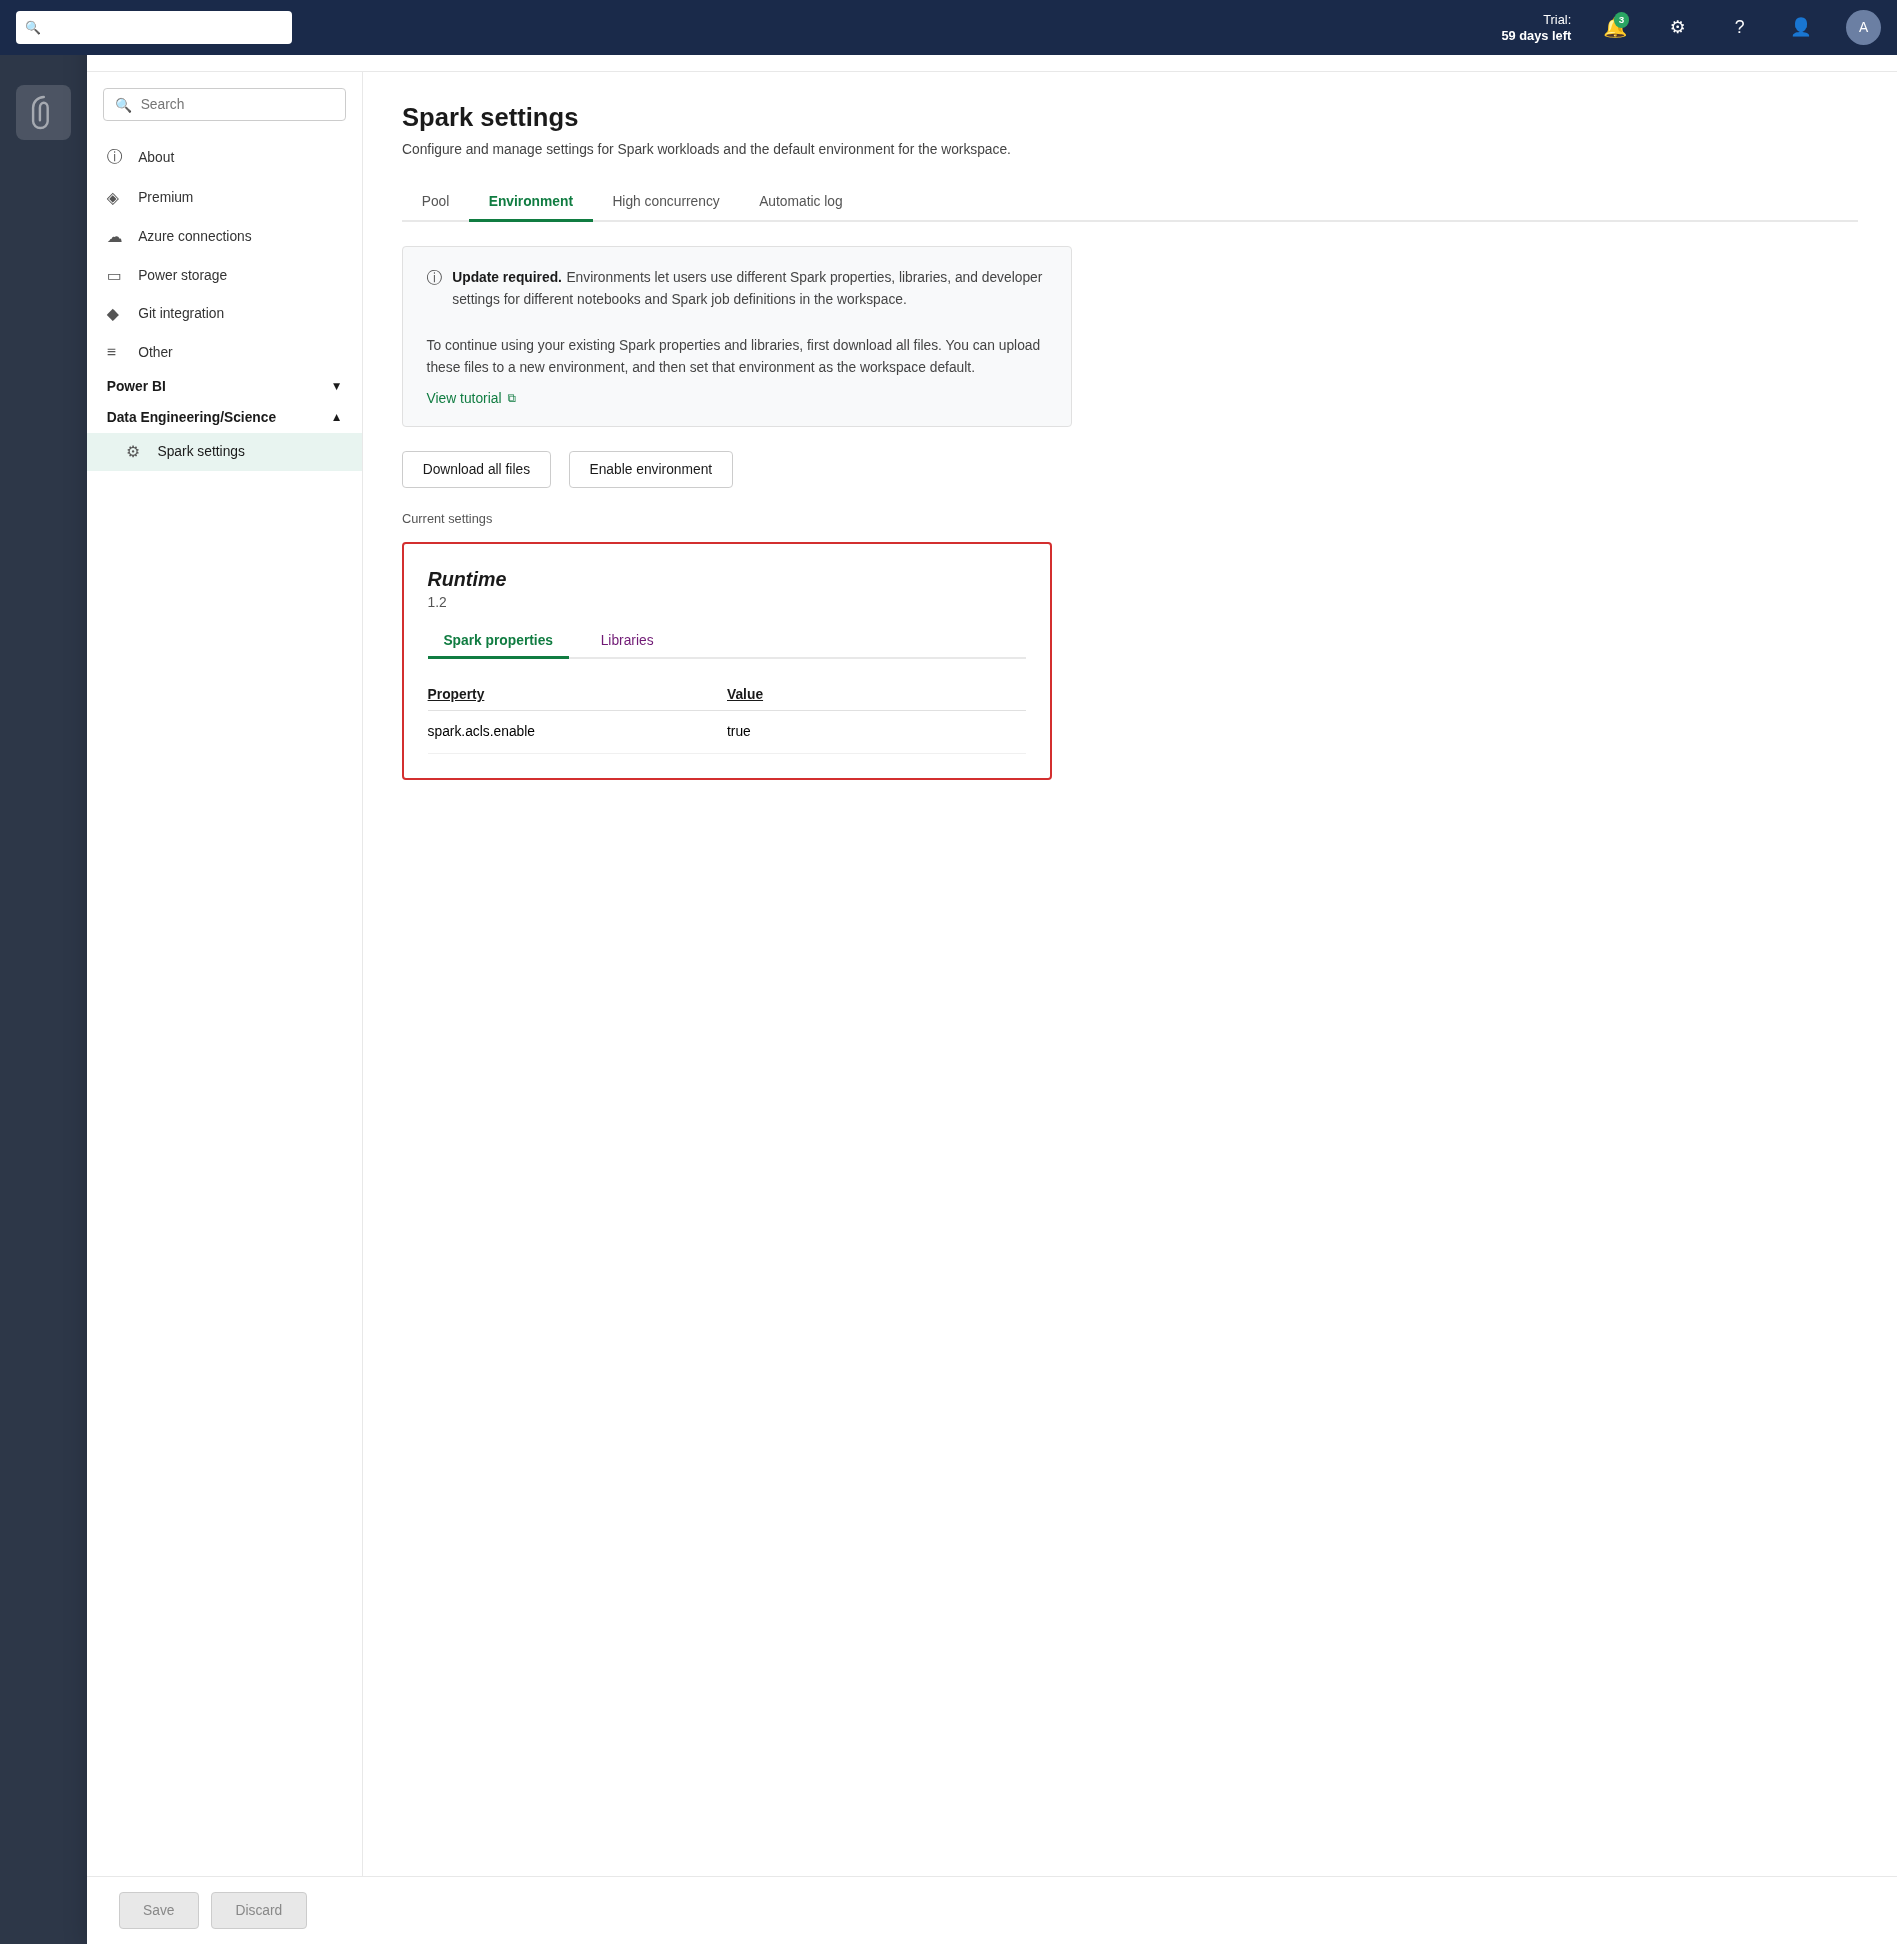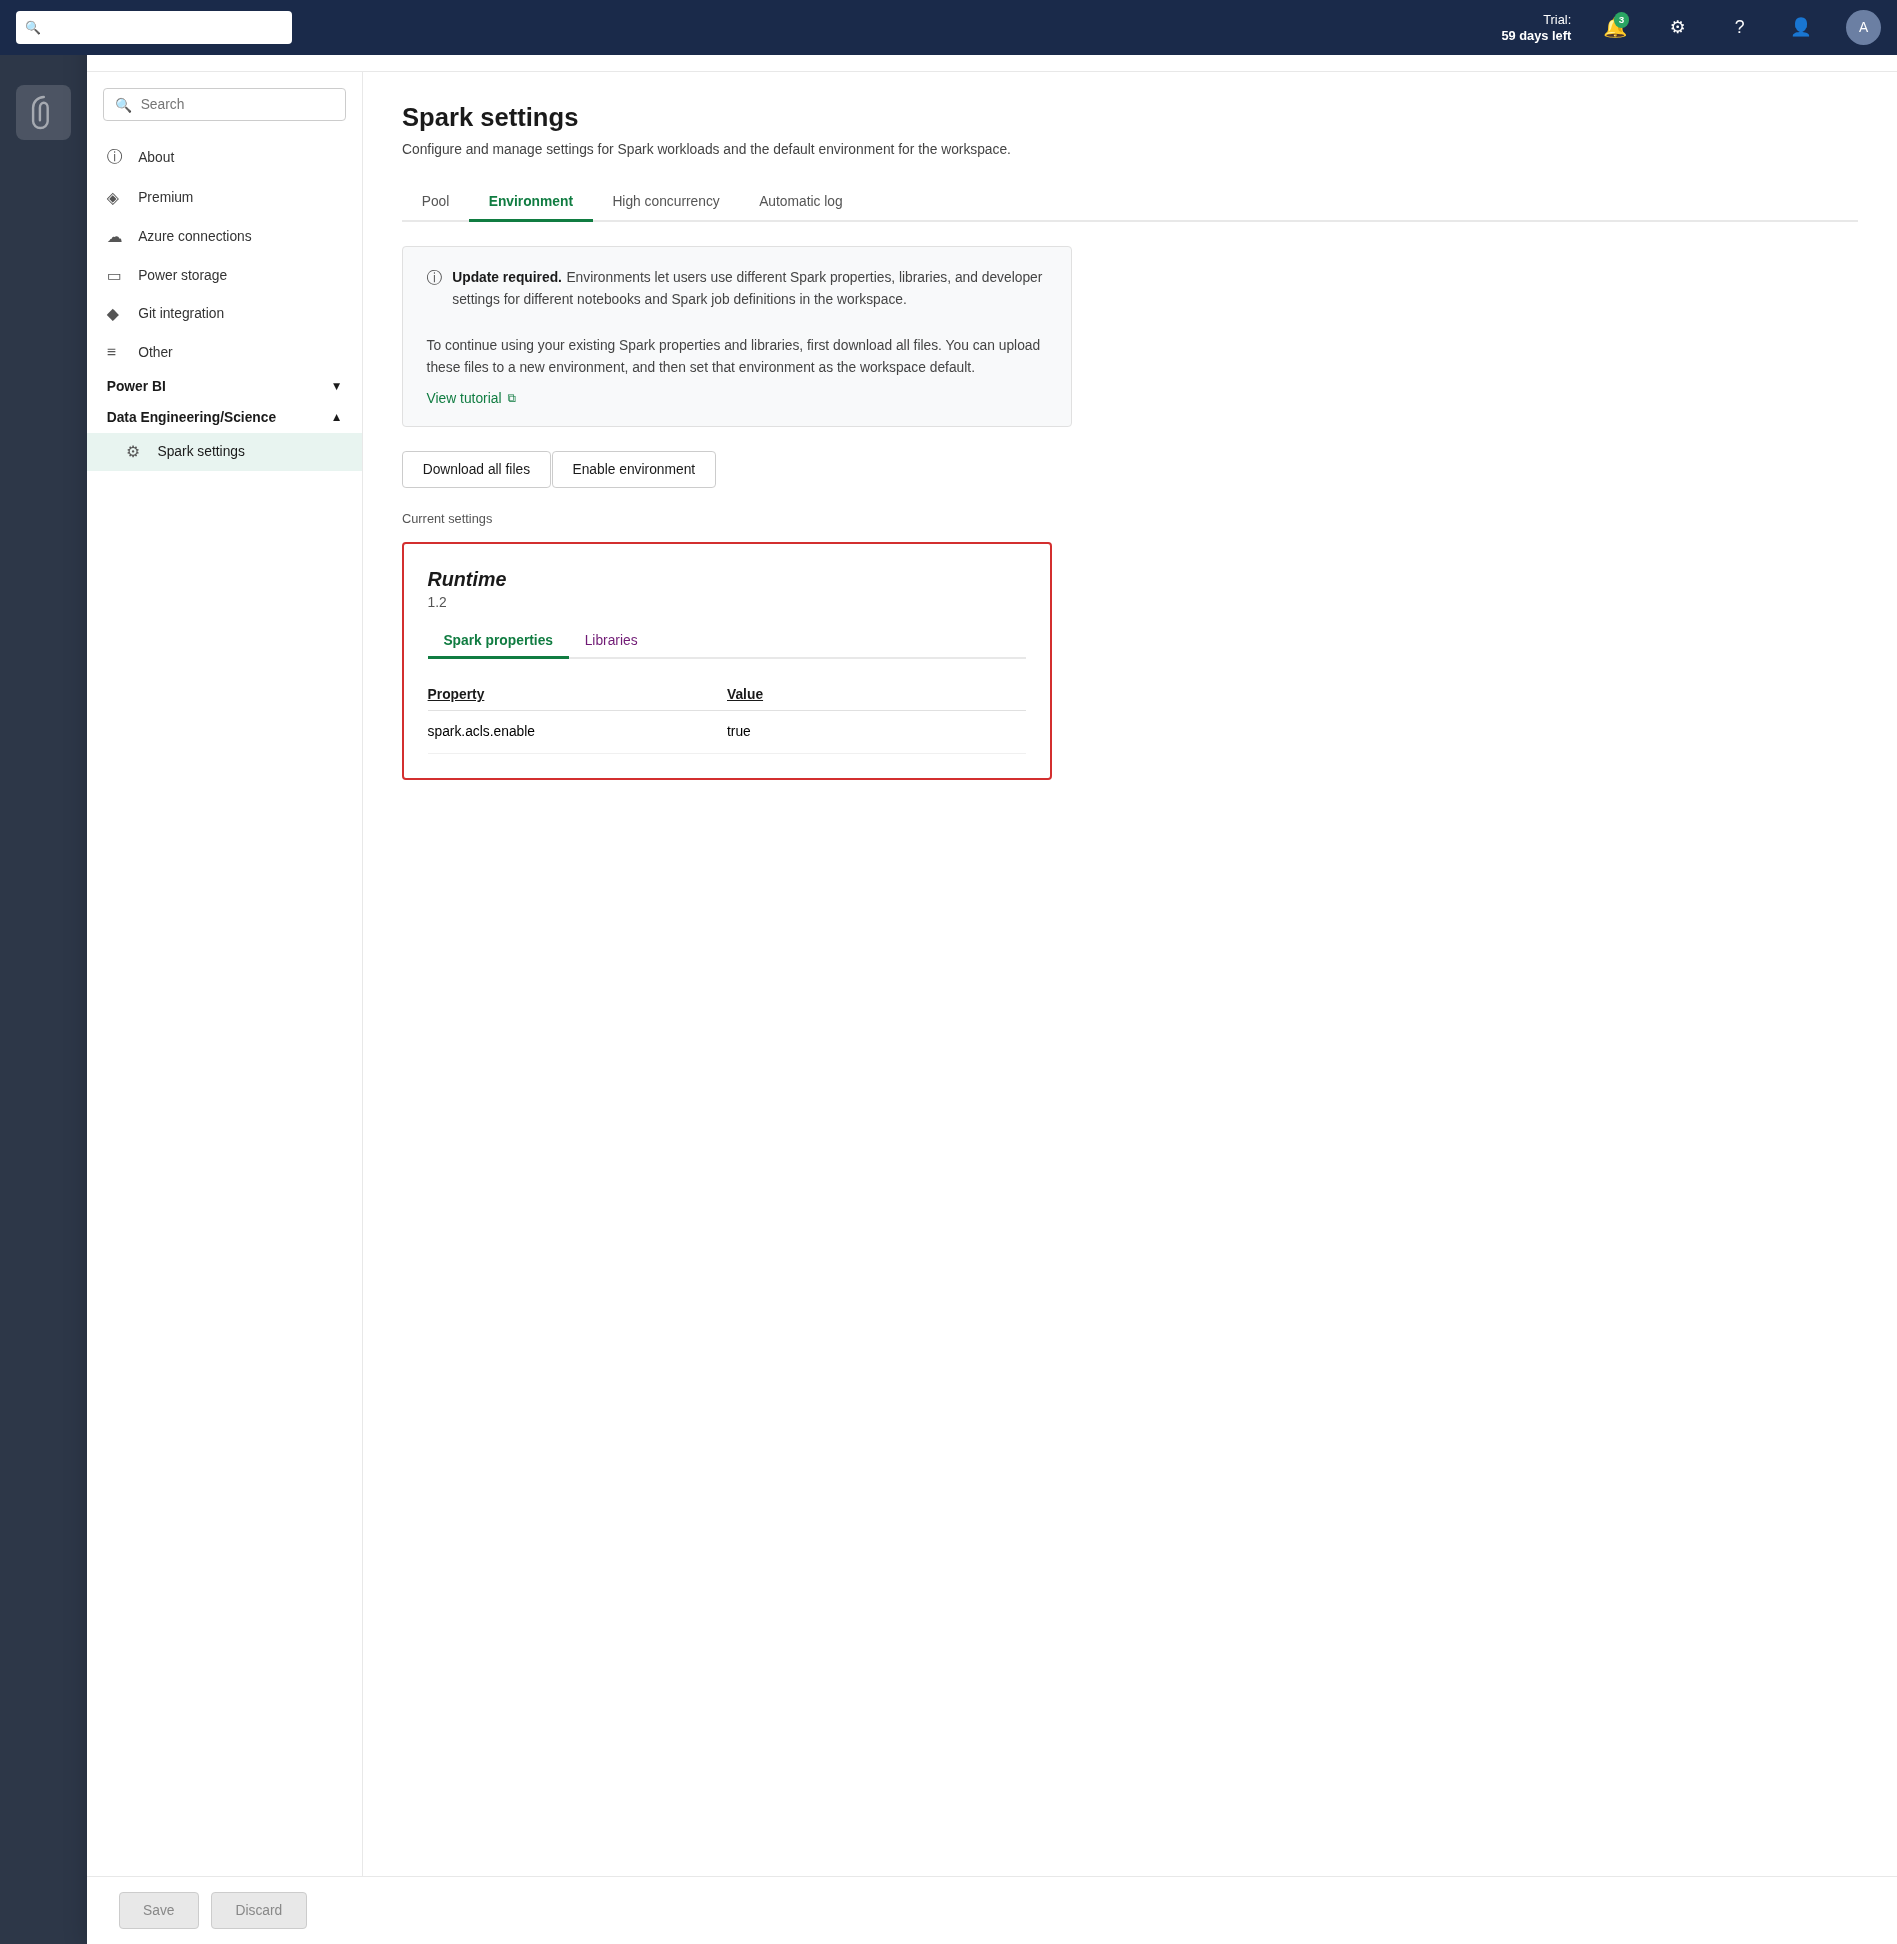--- a/index.html
+++ b/index.html
@@ -269,21 +269,21 @@
       cursor: pointer;
       display: inline-flex;
       align-items: center;
       gap: 5.9px;
       margin-top: 11.8px;
     }
     .ext-icon { font-size: 11.8px; }
 
     .action-buttons {
       display: flex;
-      gap: 1px;
+      gap: 18px;
       margin-bottom: 23.6px;
     }
     .btn-outline {
       padding: 9.9px 19.7px;
       border: 1px solid #ccc;
       background: white;
       border-radius: 3.9px;
       font-size: 13.8px;
       cursor: pointer;
       color: #1a1a1a;
@@ -312,21 +312,21 @@
     }
     .runtime-version {
       font-size: 13.8px;
       color: #555;
       margin-bottom: 15.8px;
     }
 
     
     .sub-tabs {
       display: flex;
-      gap: 0;
+      gap: 16px;
       border-bottom: 2px solid #e8e8e8;
       margin-bottom: 19.7px;
     }
     .sub-tab {
       padding: 7.9px 15.8px;
       font-size: 13.8px;
       color: #701a75;
       cursor: pointer;
       border-bottom: 3px solid transparent;
       margin-bottom: -2px;

